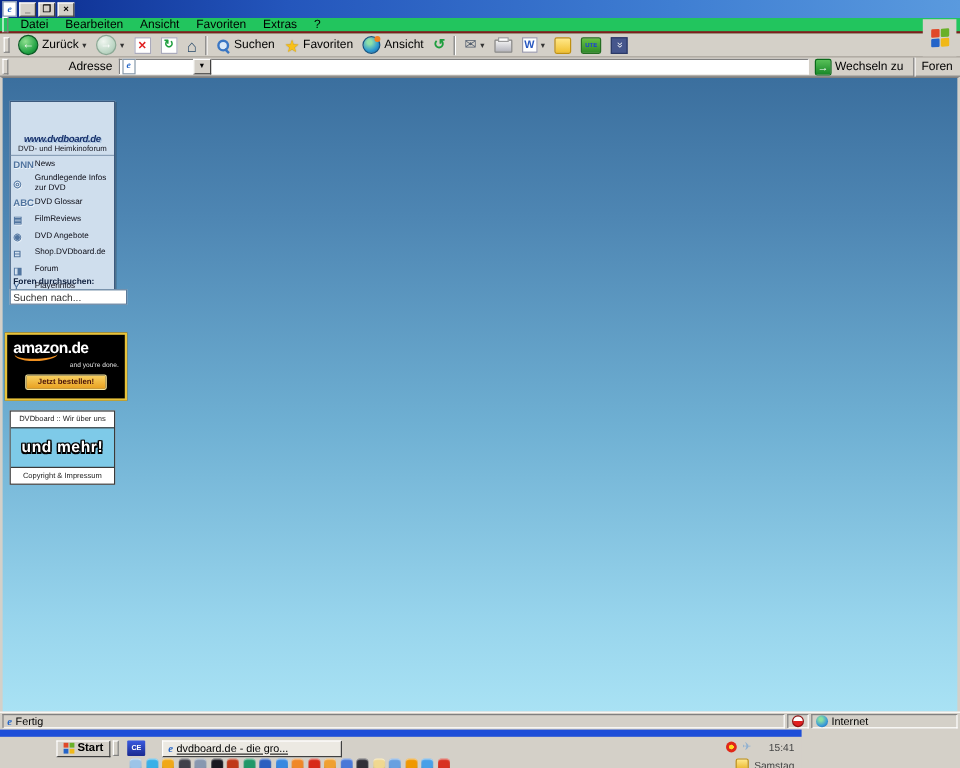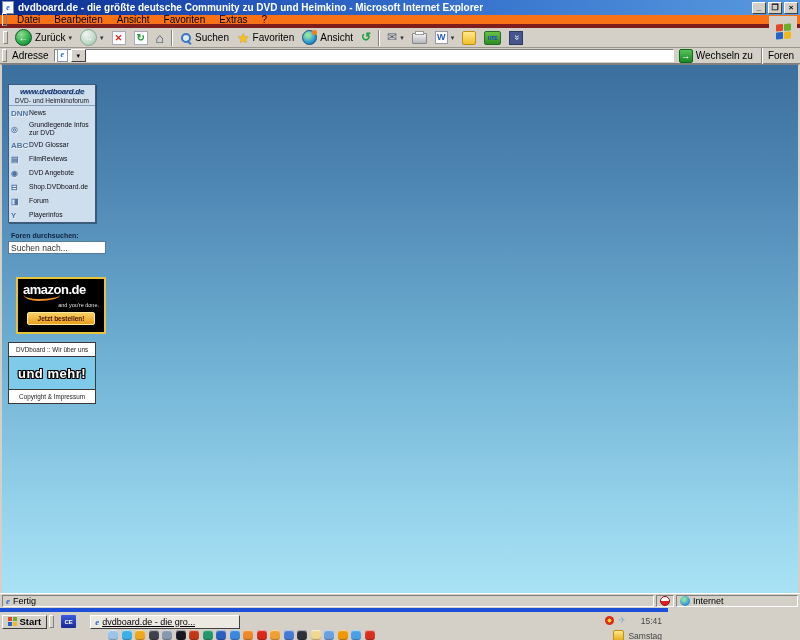--- a/index.html
+++ b/index.html
@@ -2,40 +2,40 @@
 <html><head>
 <meta charset="utf-8">
 <style>
   html,body { margin:0; padding:0; }
   body {
     width:800px; height:640px; overflow:hidden; position:relative;
     background:#d4d0c8; font-family:"Liberation Sans", sans-serif;
     -webkit-font-smoothing:none;
   }
   
-  .raised  { border:1px solid; border-color:#ffffff #404040 #404040 #ffffff; background:#d4d0c8; }
+  .raised  { border:1px solid; border-color:#ffffff #404040 #404040 #ffffff; background:#d4d0c8;margin-left:45px; }
   .sunken  { border:1px solid; border-color:#808080 #ffffff #ffffff #808080; }
   .grip    { width:3px; height:11px; border-left:1px solid #ffffff; border-top:1px solid #fff;
              border-right:1px solid #808080; border-bottom:1px solid #808080; margin:0 3px 0 2px; flex:none; }
   .sep     { width:0; height:16px; border-left:1px solid #808080; border-right:1px solid #ffffff; margin:0 3px; flex:none; }
 
   
   .titlebar { position:absolute; left:0; top:0; width:800px; height:15px; box-sizing:border-box;
     background:linear-gradient(90deg,#0a2a8c 0%,#2456bc 30%,#3f7ed2 70%,#5a9ade 100%);
     display:flex; align-items:center; padding:0 2px; color:#fff; }
   .doc-icon { width:10px; height:11px; background:#fff; border:1px solid #7f93ad; color:#2868c8;
     font:italic bold 8px/11px "Liberation Serif", serif; text-align:center; flex:none; }
   .title-text { flex:1; font-size:10px; font-weight:bold; margin-left:4px;
     white-space:nowrap; overflow:hidden; text-overflow:ellipsis; }
   .win-btn { width:14px; height:12px; margin-left:2px; padding:0; flex:none;
     font:bold 8px/10px "Liberation Sans", sans-serif; text-align:center; color:#000; cursor:default; }
 
   
   .menubar { position:absolute; left:0; top:15px; width:800px; height:13px; box-sizing:border-box;
-    background:#f97316; display:flex; align-items:center; border-bottom:4px solid #7f1d1d; }
+    background:#22c55e; display:flex; align-items:center; border-bottom:2px solid #7f1d1d; }
   .menu-item { font-size:10px; padding:0 7px; color:#000; }
 
   
   .toolbar { position:absolute; left:0; top:28px; width:800px; height:20px; box-sizing:border-box;
     background:#d4d0c8; display:flex; align-items:center; border-bottom:1px solid #9a968e; padding-left:1px; }
   .tb-btn { display:flex; align-items:center; gap:3px; padding:1px 4px; font-size:10px; color:#000; }
   .dd { font-size:7px; color:#333; }
   .circle-icon { width:15px; height:15px; border-radius:50%; flex:none; display:flex;
     align-items:center; justify-content:center; color:#fff; font-size:10px; font-weight:bold; }
   .c-green { background:radial-gradient(circle at 35% 30%, #8fe08f, #22a244 65%, #0c6e2c); border:1px solid #0a5a24; }
@@ -98,32 +98,32 @@
   
   .content { position:absolute; left:0; top:64px; width:800px; height:529px; box-sizing:border-box;
     border-left:2px solid #d4d0c8; border-right:2px solid #d4d0c8; border-top:1px solid #808080;
     background:linear-gradient(180deg,#3b6f9e 0%,#4e86b3 22%,#6fb0d3 55%,#97d4ec 85%,#a9e2f4 100%);
     overflow:hidden; }
 
   .navbox { position:absolute; left:6px; top:19px; width:86px; background:#cfdeed;
     border:1px solid #3c5a7e; box-shadow:1px 1px 0 rgba(0,0,0,.35); }
   .nav-header { text-align:center; padding:2px 1px 1px; border-bottom:1px solid #8aa0b8; }
   .nav-title { font:italic bold 8px/9px "Liberation Sans", sans-serif; color:#17306b;
-    text-shadow:1px 1px 0 #a8c4e0; letter-spacing:-0.3px; }
+    text-shadow:1px 1px 0 #a8c4e0; letter-spacing:-0.3px;margin-top:24px; }
   .nav-sub { font-size:6.5px; color:#15151f; margin-top:1px; }
   .nav-item { display:flex; align-items:center; padding:1px 2px; min-height:12px; }
   .nav-icon { width:18px; flex:none; font-size:8px; font-weight:bold;
     color:#50749f; text-shadow:0.5px 0.5px 0 #eef4fa; }
   .nav-label { font-size:6.8px; line-height:1.2; color:#0c0c16; }
 
   .search-label { position:absolute; left:9px; top:167px; font-size:7px; font-weight:bold; color:#10203e; }
   .search-input { position:absolute; left:6px; top:176px; width:98px; height:13px; box-sizing:border-box;
     border:1px solid #5a7a9a; background:#fff; font:8.5px "Liberation Sans", sans-serif; color:#333; padding:0 2px; }
 
-  .amazon { position:absolute; left:14px; top:212px; width:90px; height:57px; box-sizing:border-box;
+  .amazon { position:absolute; left:2px; top:212px; width:102px; height:57px; box-sizing:border-box;
     background:#000; border:2px solid #e8c23a; }
   .az-logo { color:#fff; font-weight:bold; font-size:13px; letter-spacing:-0.5px; margin:4px 0 0 5px; line-height:13px; }
   .az-swoosh { width:36px; height:4px; margin:-1px 0 0 6px;
     border-bottom:2px solid #f09020; border-radius:0 0 60% 40% / 0 0 100% 100%; }
   .az-tagline { color:#e0e0e0; font-size:5.5px; text-align:right; margin:1px 5px 0 0; }
   .az-btn { margin:4px auto 0; width:66px; background:linear-gradient(#f8d060,#e8a020);
     border:1px solid #f8e8a0; border-radius:2px; color:#4a1208; font-size:6.5px; font-weight:bold;
     text-align:center; padding:2px 0; }
 
   .infobox { position:absolute; left:6px; top:277px; width:86px; background:#fff; border:1px solid #3a3a3a; }
@@ -143,21 +143,21 @@
   .sb-misc { width:18px; justify-content:center; }
   .sb-zone { width:122px; }
   .status-e { color:#2868c8; font:italic bold 9px/10px "Liberation Serif", serif; }
   .misc-ic { width:8px; height:8px; border-radius:50%; border:1px solid #901010;
     background:linear-gradient(180deg,#fff 45%,#e02020 45%); }
   .globe2 { width:10px; height:10px; border-radius:50%; flex:none;
     background:radial-gradient(circle at 40% 35%, #8ae0a0 15%, #3a9ad8 60%, #1a5a9a); }
 
   
   .taskbar { position:absolute; left:0; top:608px; width:668px; height:32px; box-sizing:border-box;
-    background:#d4d0c8; border-top:4px solid #1d4ed8; }
+    background:#d4d0c8; border-top:6px solid #1d4ed8; }
   .tb-row1 { position:absolute; left:0; top:1px; width:690px; height:16px;
     display:flex; align-items:center; padding:1px 2px 0; box-sizing:border-box; }
   .start-btn { height:14px; display:flex; align-items:center; gap:3px; padding:0 5px;
     font-size:9.5px; font-weight:bold; }
   .mini-flag { display:grid; grid-template-columns:4px 4px; grid-template-rows:4px 4px; gap:0.5px; }
   .mini-flag i:nth-child(1){ background:#e04828; } .mini-flag i:nth-child(2){ background:#68b028; }
   .mini-flag i:nth-child(3){ background:#2464c8; } .mini-flag i:nth-child(4){ background:#f0b818; }
   .ql-icon { width:15px; height:13px; margin-left:4px; background:linear-gradient(#3a5ae0,#1a2a90);
     border-radius:1px; color:#fff; font-size:6px; font-weight:bold; display:flex;
     align-items:center; justify-content:center; }
@@ -176,21 +176,20 @@
   .plane-ic { color:#90b0d0; font-size:9px; line-height:9px; flex:none; }
   .ytray-ic { width:9px; height:9px; border-radius:2px; flex:none;
     background:linear-gradient(#ffe88a,#e8b020); border:0.5px solid #c09010; }
   .clock-txt { width:32px; text-align:right; }
 </style>
 </head>
 <body>
 
 <div class="titlebar">
   <span class="doc-icon">e</span>
-  <span class="title-text">dvdboard.de - die größte deutsche Community zu DVD und Heimkino - Microsoft Internet Explorer</span>
   <button class="win-btn raised">_</button>
   <button class="win-btn raised">❐</button>
   <button class="win-btn raised">×</button>
 </div>
 
 <div class="menubar">
   <div class="grip"></div>
 
 <span class="menu-item">Datei</span>
     <span class="menu-item">Bearbeiten</span>

